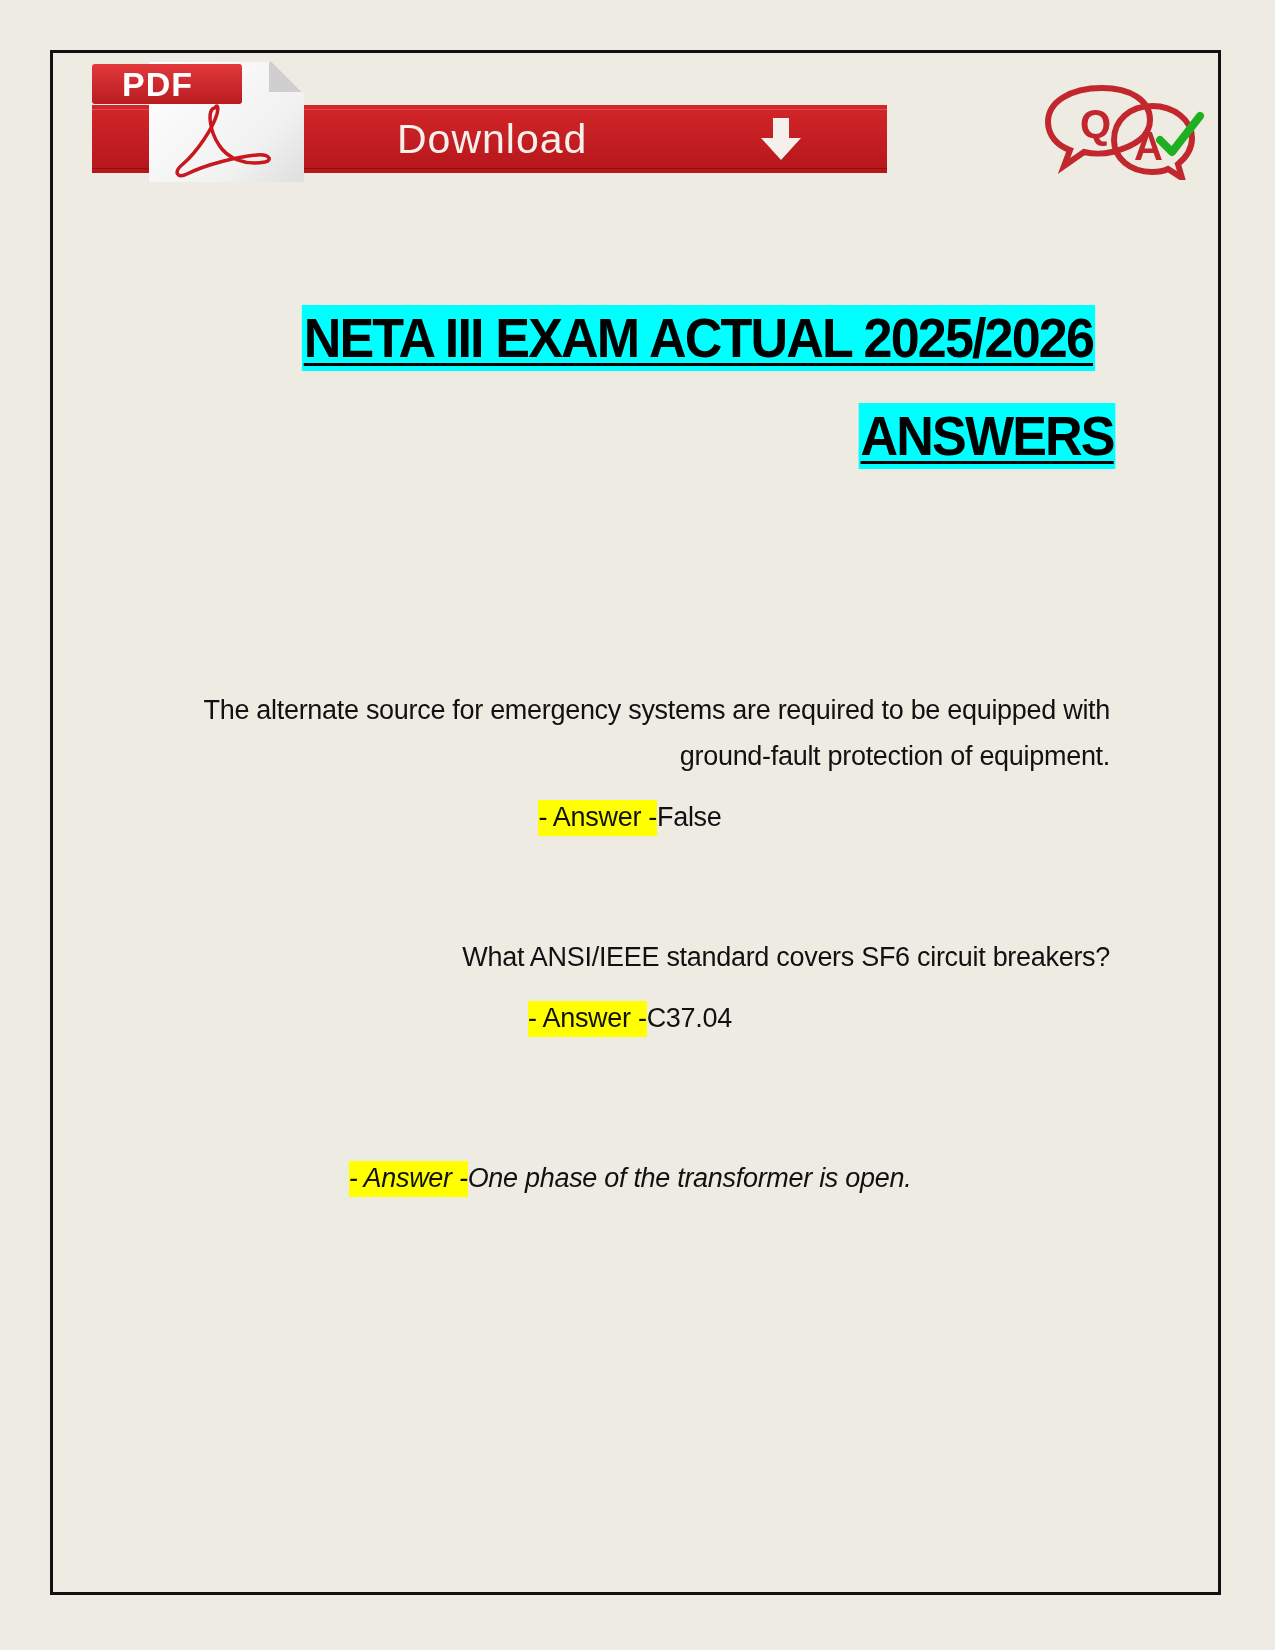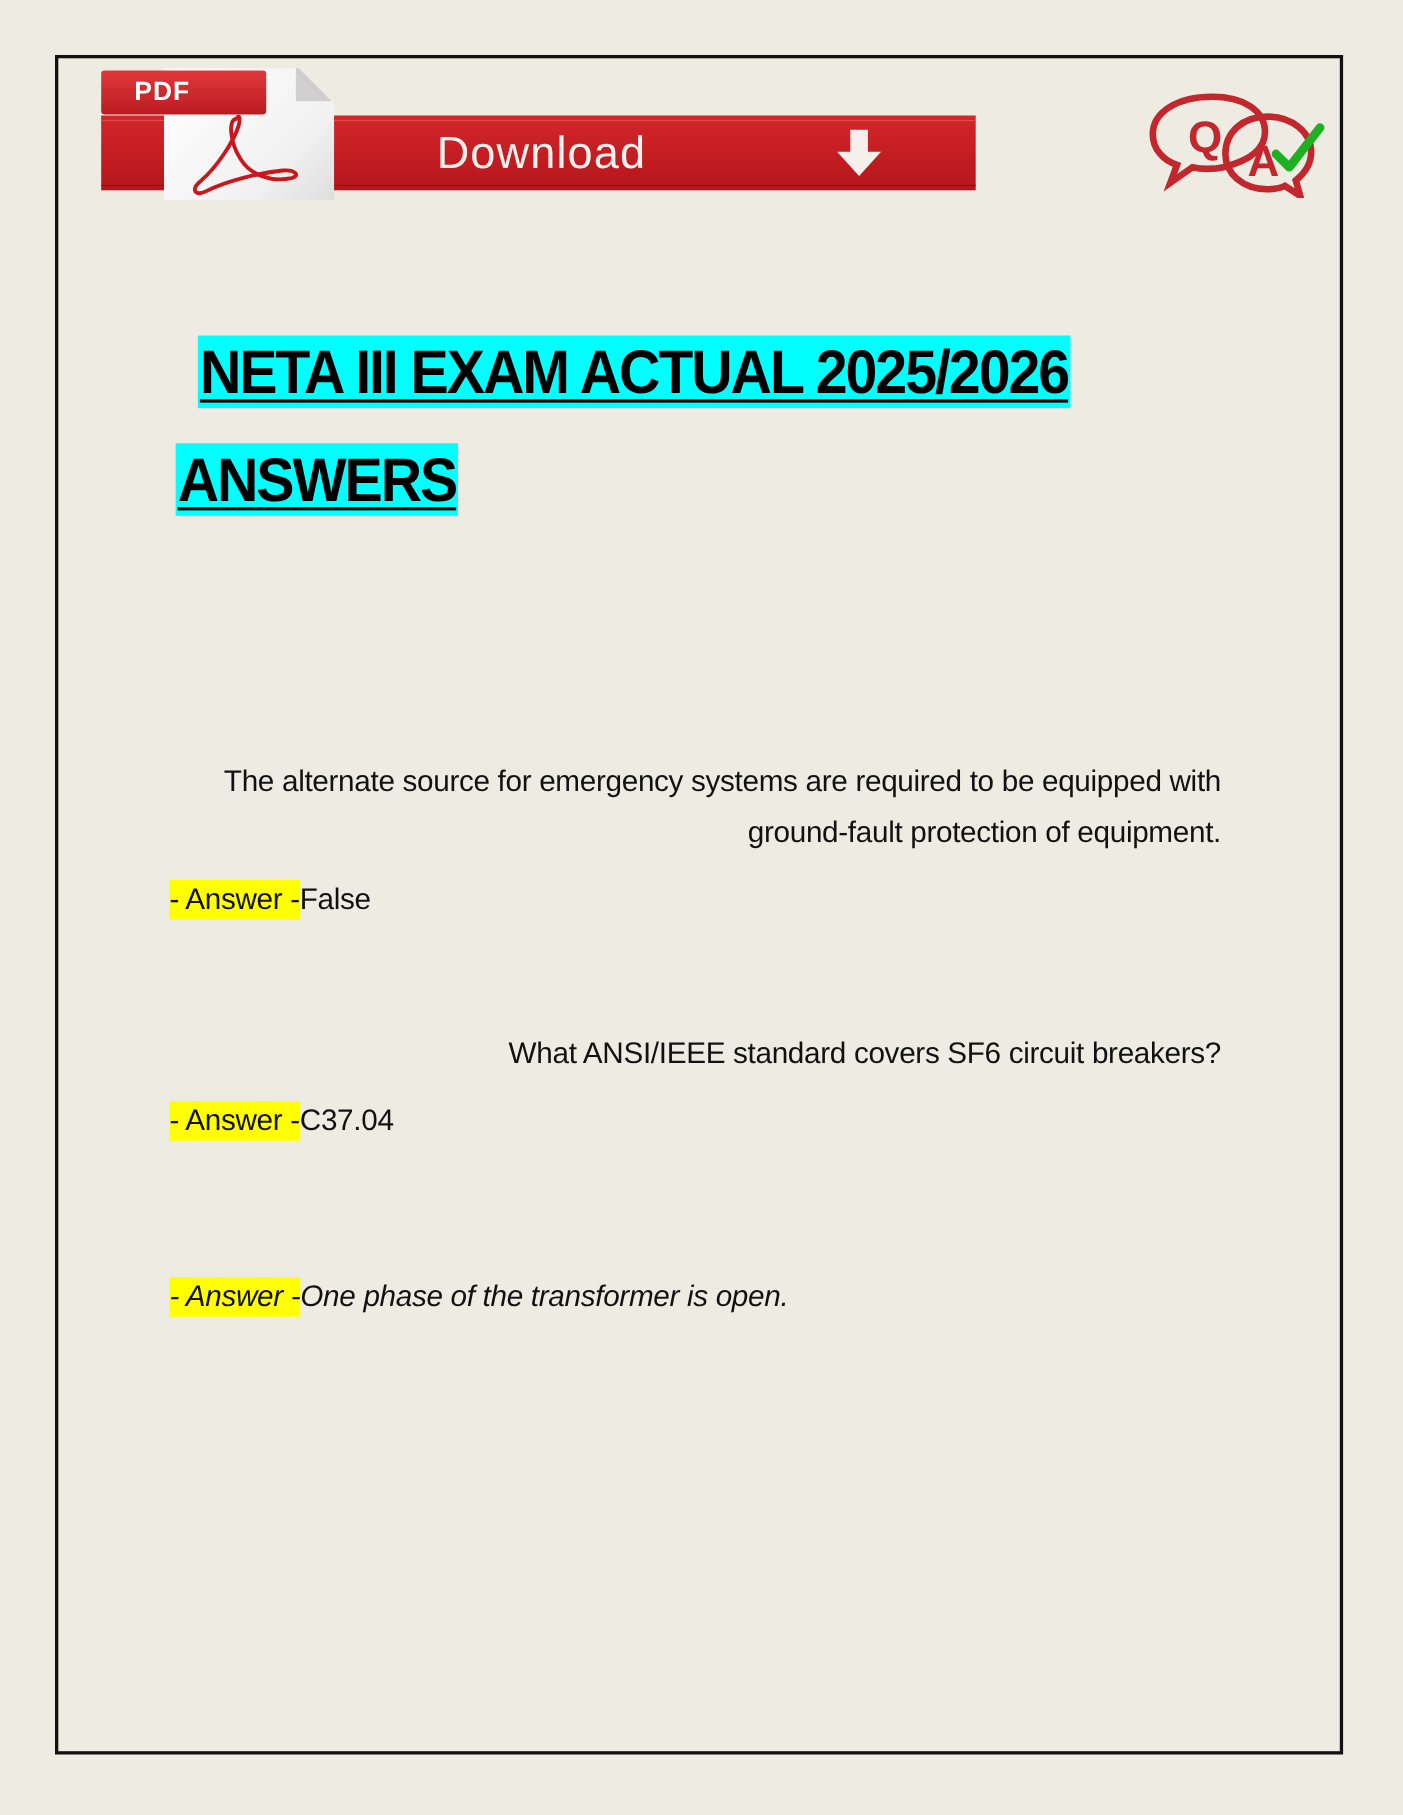--- a/index.html
+++ b/index.html
@@ -34,40 +34,40 @@
       box-shadow: 0 0 2px #999;
     }
     .pdf-fold {
       position: absolute; left: 177px; top: 2px; width: 35px; height: 30px;
       background: linear-gradient(225deg, #eeebe2 50%, #cfcfcf 50%);
     }
     .pdf-tab {
       position: absolute; left: 0; top: 4px; width: 150px; height: 40px;
       background: linear-gradient(#e2383c, #b91c20);
       border-radius: 3px;
-      color: #fff; font-weight: bold; font-size: 24px;
+      color: #fff; font-weight: bold; font-size: 34px;
       line-height: 40px; padding-left: 30px; box-sizing: border-box;
       letter-spacing: 1px;
     }
     .acrobat-icon { position: absolute; left: 65px; top: 40px; width: 140px; height: 80px; }
     .download-label {
       position: absolute; left: 305px; top: 48px;
       color: #f6f0ec; font-size: 41px; letter-spacing: 1px;
       line-height: 62px;
       text-align: center;
     }
     .download-arrow { position: absolute; left: 666px; top: 56px; width: 46px; height: 46px; }
 
     
     .qa-logo { position: absolute; left: 1040px; top: 80px; width: 170px; height: 100px; }
 
     
     .title-block {
       position: absolute; left: 150px; top: 305px; width: 975px;
-      text-align: left;
+      text-align: right;
     }
     .title-line {
       display: inline-block;
       background: #00ffff;
       font-family: "Liberation Sans", sans-serif;
       font-weight: bold;
       font-size: 56px;
       line-height: 66px;
       color: #000;
       letter-spacing: -2px;
@@ -86,23 +86,24 @@
       font-size: 27px;
       color: #111;
     }
     .question-text {
       margin: 0;
       line-height: 46px;
       letter-spacing: -0.3px;
       text-align: right;
     }
     .answer-line {
-      margin: 4px;
+      margin: 17px;
       line-height: 36px;
       letter-spacing: -0.3px;
+      text-align: center;
     }
     .answer-tag {
       background: #ffff00;
       padding: 2px 0 4px 0;
     }
   </style>
 </head>
 <body>
 
 <div class="page-border"></div>

